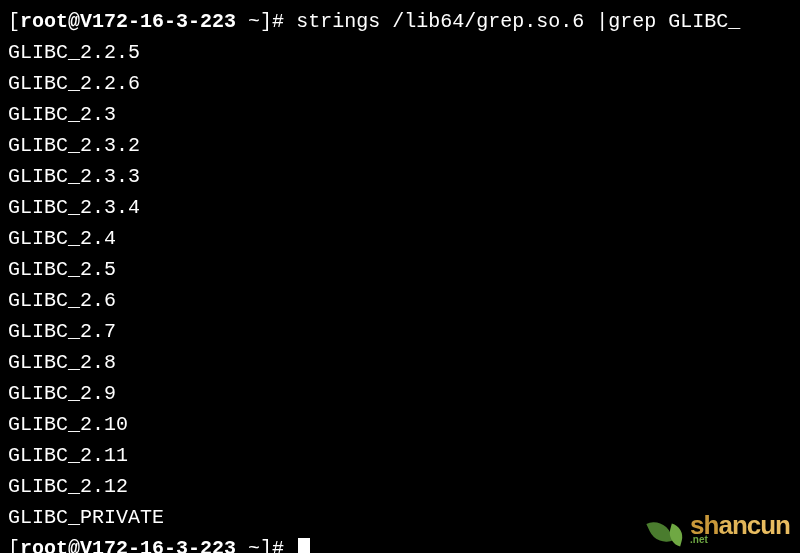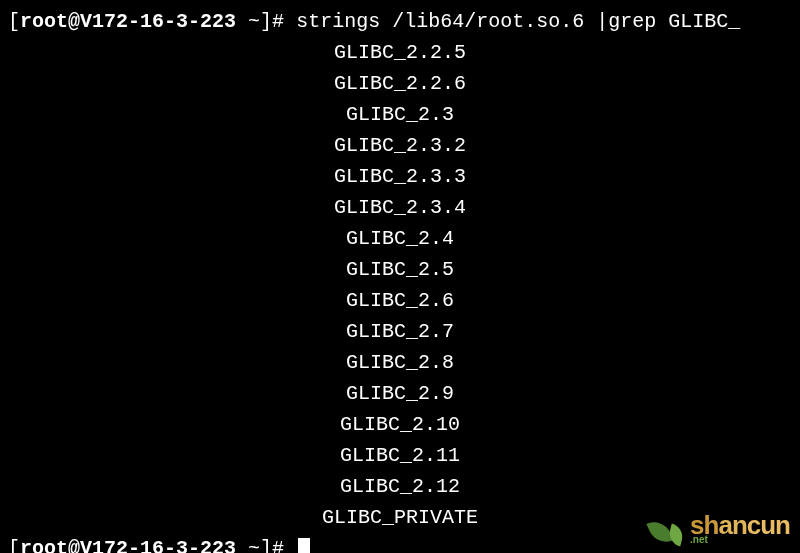--- a/index.html
+++ b/index.html
@@ -34,21 +34,20 @@
       color: #ffffff;
     }
     .prompt-hash {
       color: #ffffff;
     }
     .command {
       color: #ffffff;
     }
     .output {
       color: #ffffff;
-      text-align: center;
     }
     .cursor {
       display: inline-block;
       width: 12px;
       height: 22px;
       background: #ffffff;
       vertical-align: text-bottom;
       margin-left: 2px;
     }
     .watermark {
@@ -105,21 +104,21 @@
       font-size: 10px;
       color: #6fa843;
       text-align: left;
       margin-top: -3px;
       letter-spacing: 0;
     }
   </style>
 </head>
 <body>
 
-<div class="terminal-line"><span class="prompt-bracket">[</span><span class="prompt-user">root@V172-16-3-223</span><span> </span><span class="prompt-tilde">~</span><span class="prompt-bracket">]</span><span class="prompt-hash">#</span><span class="command"> strings /lib64/root.so.6 |grep GLIBC_</span></div>
+<div class="terminal-line"><span class="prompt-bracket">[</span><span class="prompt-user">root@V172-16-3-223</span><span> </span><span class="prompt-tilde">~</span><span class="prompt-bracket">]</span><span class="prompt-hash">#</span><span class="command"> strings /lib64/grep.so.6 |grep GLIBC_</span></div>
 
 <div class="terminal-line output">GLIBC_2.2.5</div>
 <div class="terminal-line output">GLIBC_2.2.6</div>
 <div class="terminal-line output">GLIBC_2.3</div>
 <div class="terminal-line output">GLIBC_2.3.2</div>
 <div class="terminal-line output">GLIBC_2.3.3</div>
 <div class="terminal-line output">GLIBC_2.3.4</div>
 <div class="terminal-line output">GLIBC_2.4</div>
 <div class="terminal-line output">GLIBC_2.5</div>
 <div class="terminal-line output">GLIBC_2.6</div>

